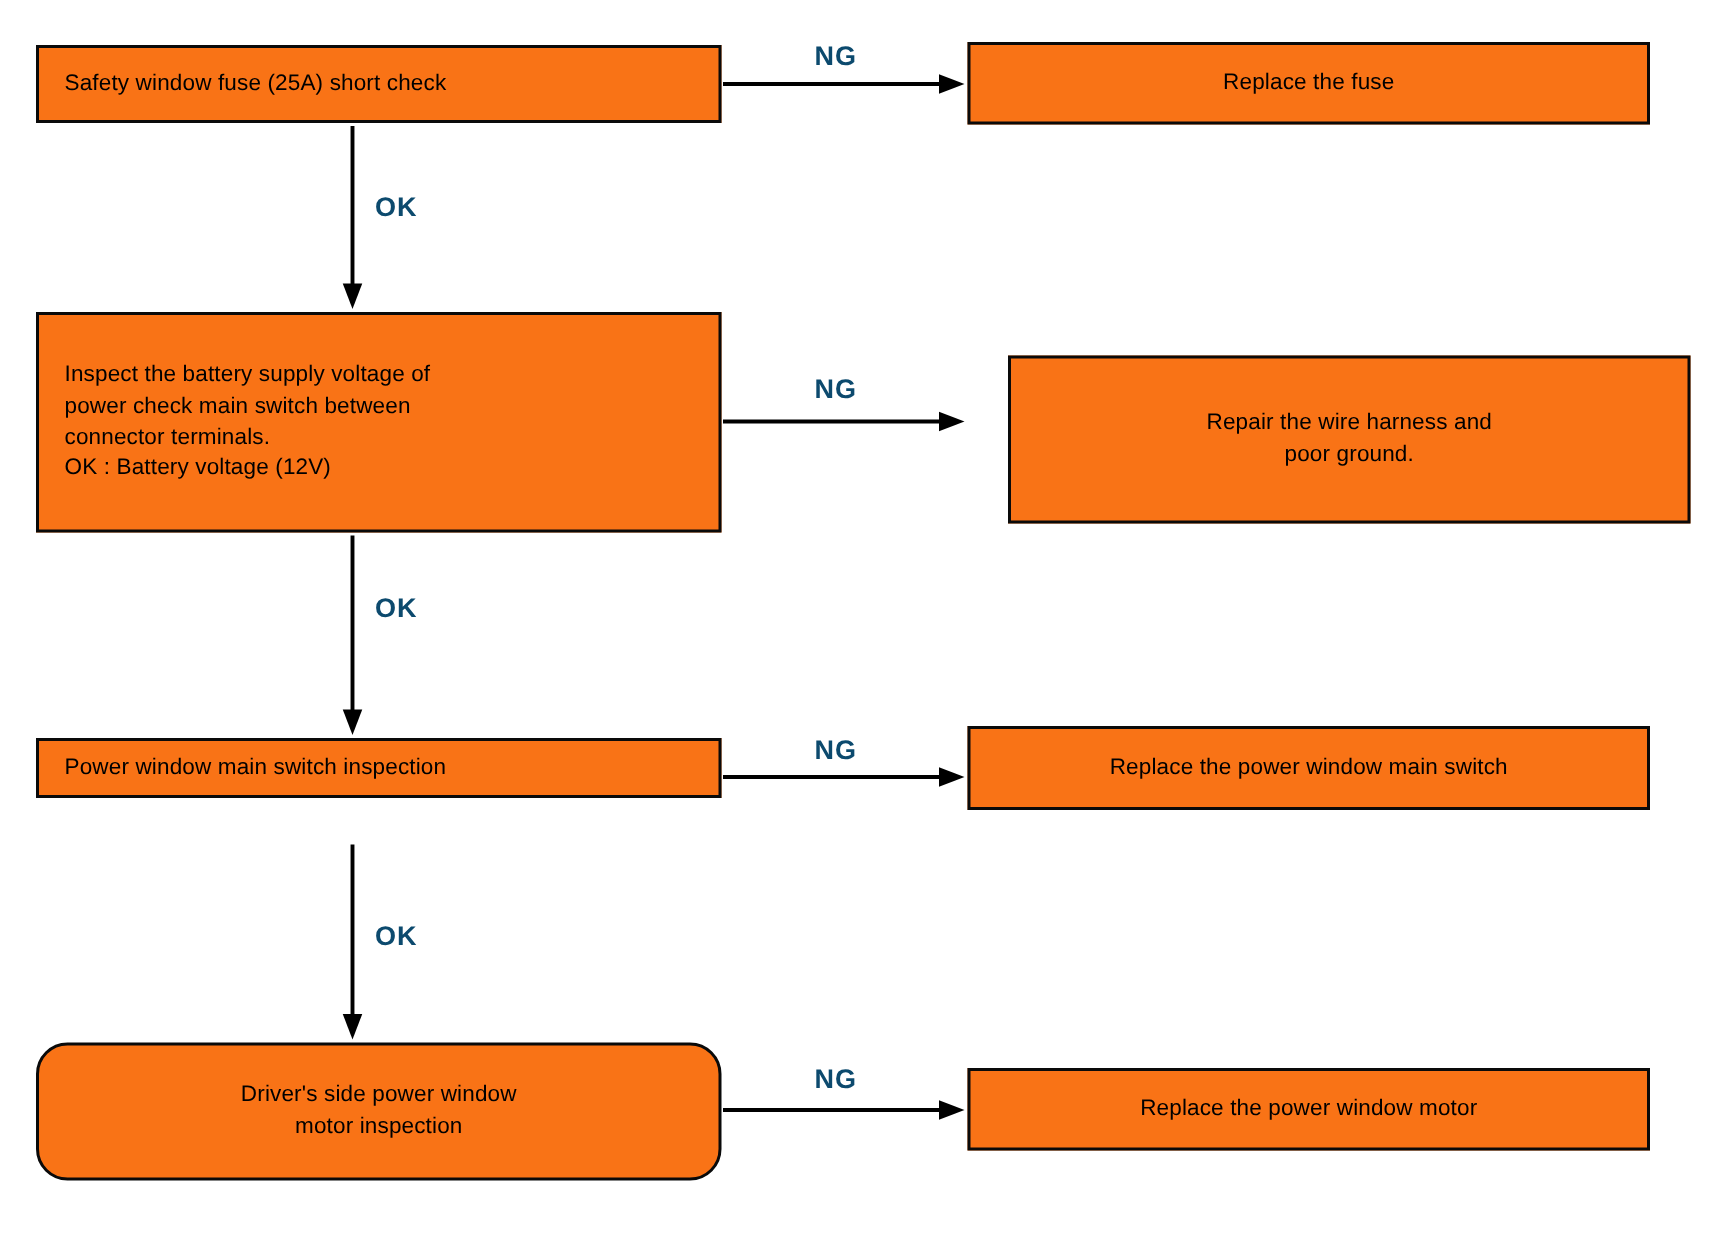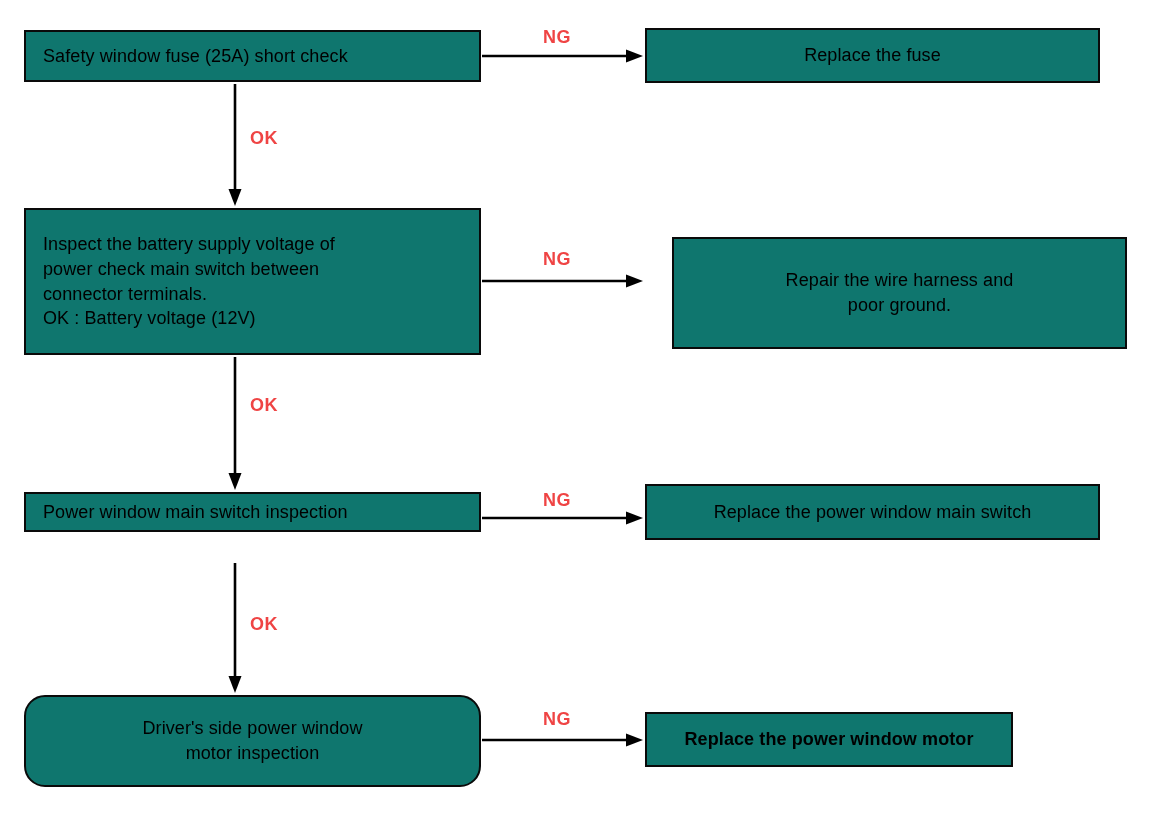--- a/index.html
+++ b/index.html
@@ -23,24 +23,24 @@
     top: 0;
     width: 1152px;
     height: 824px;
   }
 
   
   .node {
     position: absolute;
     box-sizing: border-box;
     border: 2.5px solid #0a0a0a;
-    background: #0f766e;
+    background: #f97316;
     display: flex;
     align-items: center;
-    font-size: 18px;
+    font-size: 15px;
     line-height: 1.38;
     letter-spacing: 0.1px;
     color: #000000;
   }
   .node .node-text {
     display: block;
     width: 100%;
     white-space: pre-line;
   }
   .node.center {
@@ -54,21 +54,21 @@
   .node.left .node-text {
     padding-left: 17px;
   }
 
   
   .edge-label {
     position: absolute;
     font-size: 18px;
     font-weight: bold;
     letter-spacing: 0.6px;
-    color: #ef4444;
+    color: #0c4a6e;
     white-space: nowrap;
   }
 
   
   #connectors {
     position: absolute;
     left: 0;
     top: 0;
     width: 1152px;
     height: 824px;
@@ -138,21 +138,21 @@
       <div class="node left" style="left: 24px; top: 492px; width: 457px; height: 40px;">
         <span class="node-text">Power window main switch inspection</span>
       </div>
       <div class="node center" style="left: 645px; top: 484px; width: 455px; height: 56px;">
         <span class="node-text">Replace the power window main switch</span>
       </div>
       <div class="node center" style="left: 24px; top: 695px; width: 457px; height: 92px; border-radius: 21px;">
         <span class="node-text">Driver's side power window
 motor  inspection</span>
       </div>
-      <div class="node center" style="left: 645px; top: 712px; width: 368px; height: 55px; font-weight: bold;">
+      <div class="node center" style="left: 645px; top: 712px; width: 455px; height: 55px;">
         <span class="node-text">Replace the power window motor</span>
       </div>
     </div>
   <div id="labels-layer">
       <div class="edge-label" style="left: 250px; top: 128px;">OK</div>
       <div class="edge-label" style="left: 543px; top: 27px;">NG</div>
       <div class="edge-label" style="left: 250px; top: 395px;">OK</div>
       <div class="edge-label" style="left: 543px; top: 249px;">NG</div>
       <div class="edge-label" style="left: 250px; top: 614px;">OK</div>
       <div class="edge-label" style="left: 543px; top: 490px;">NG</div>

